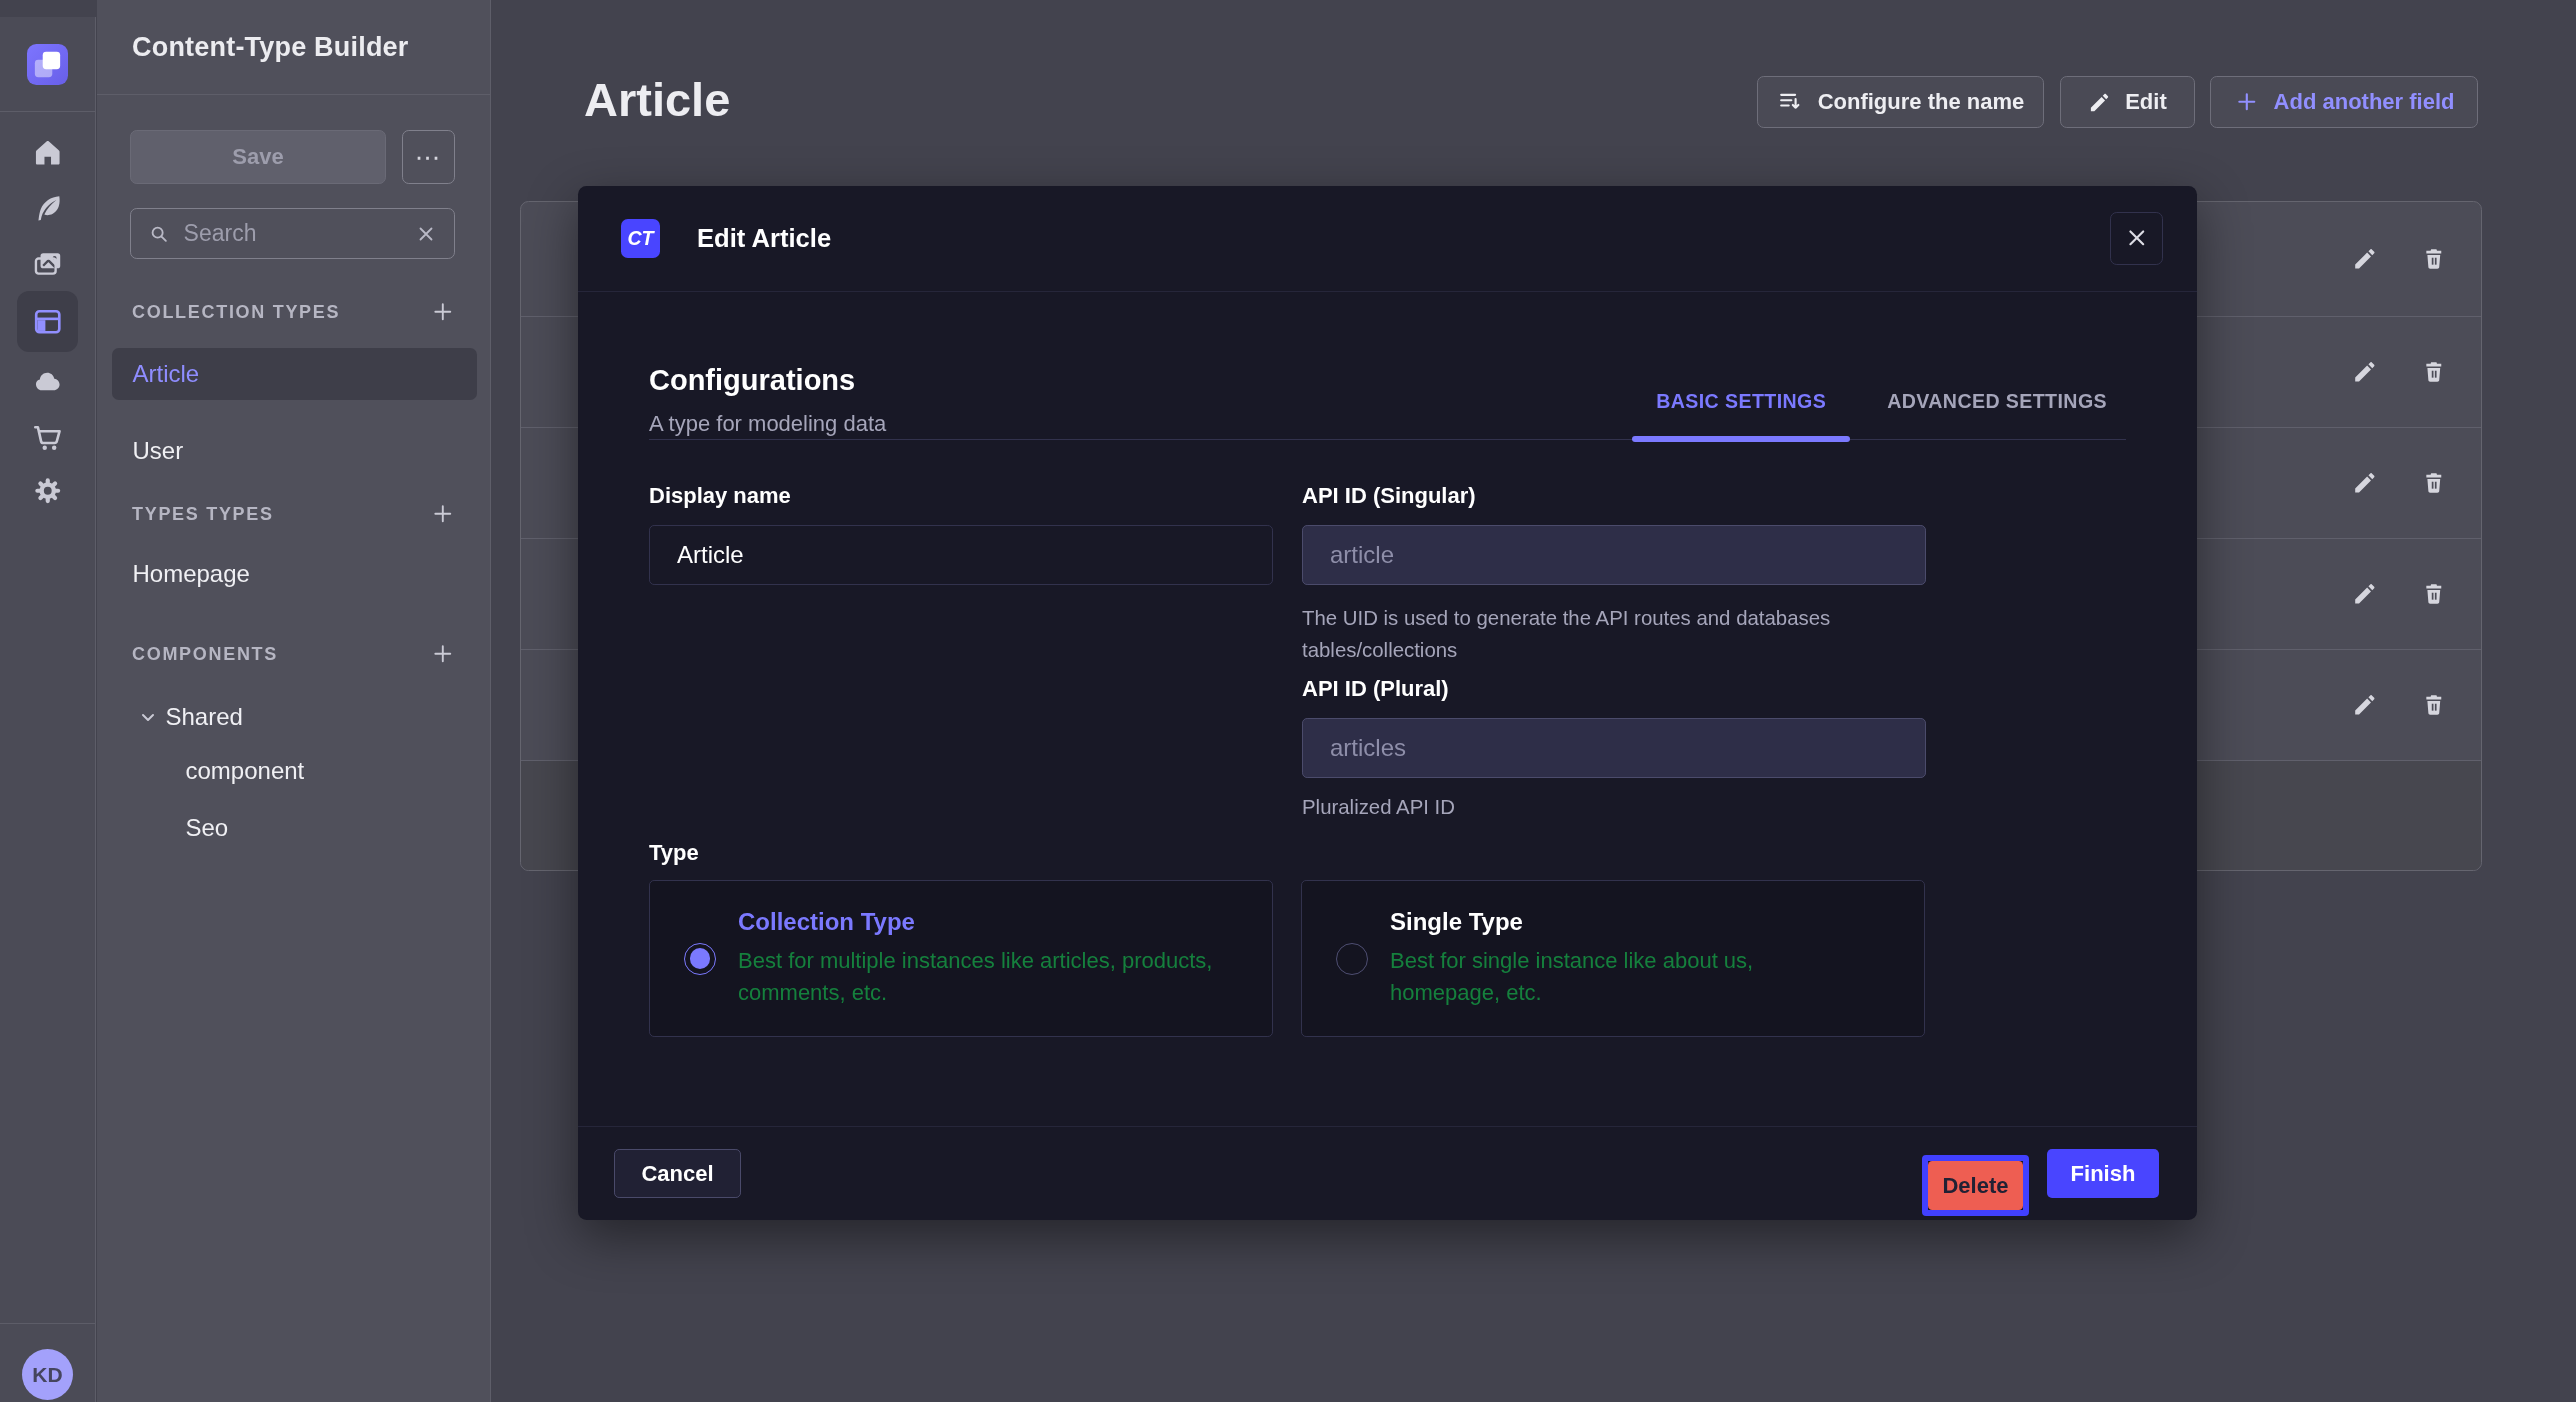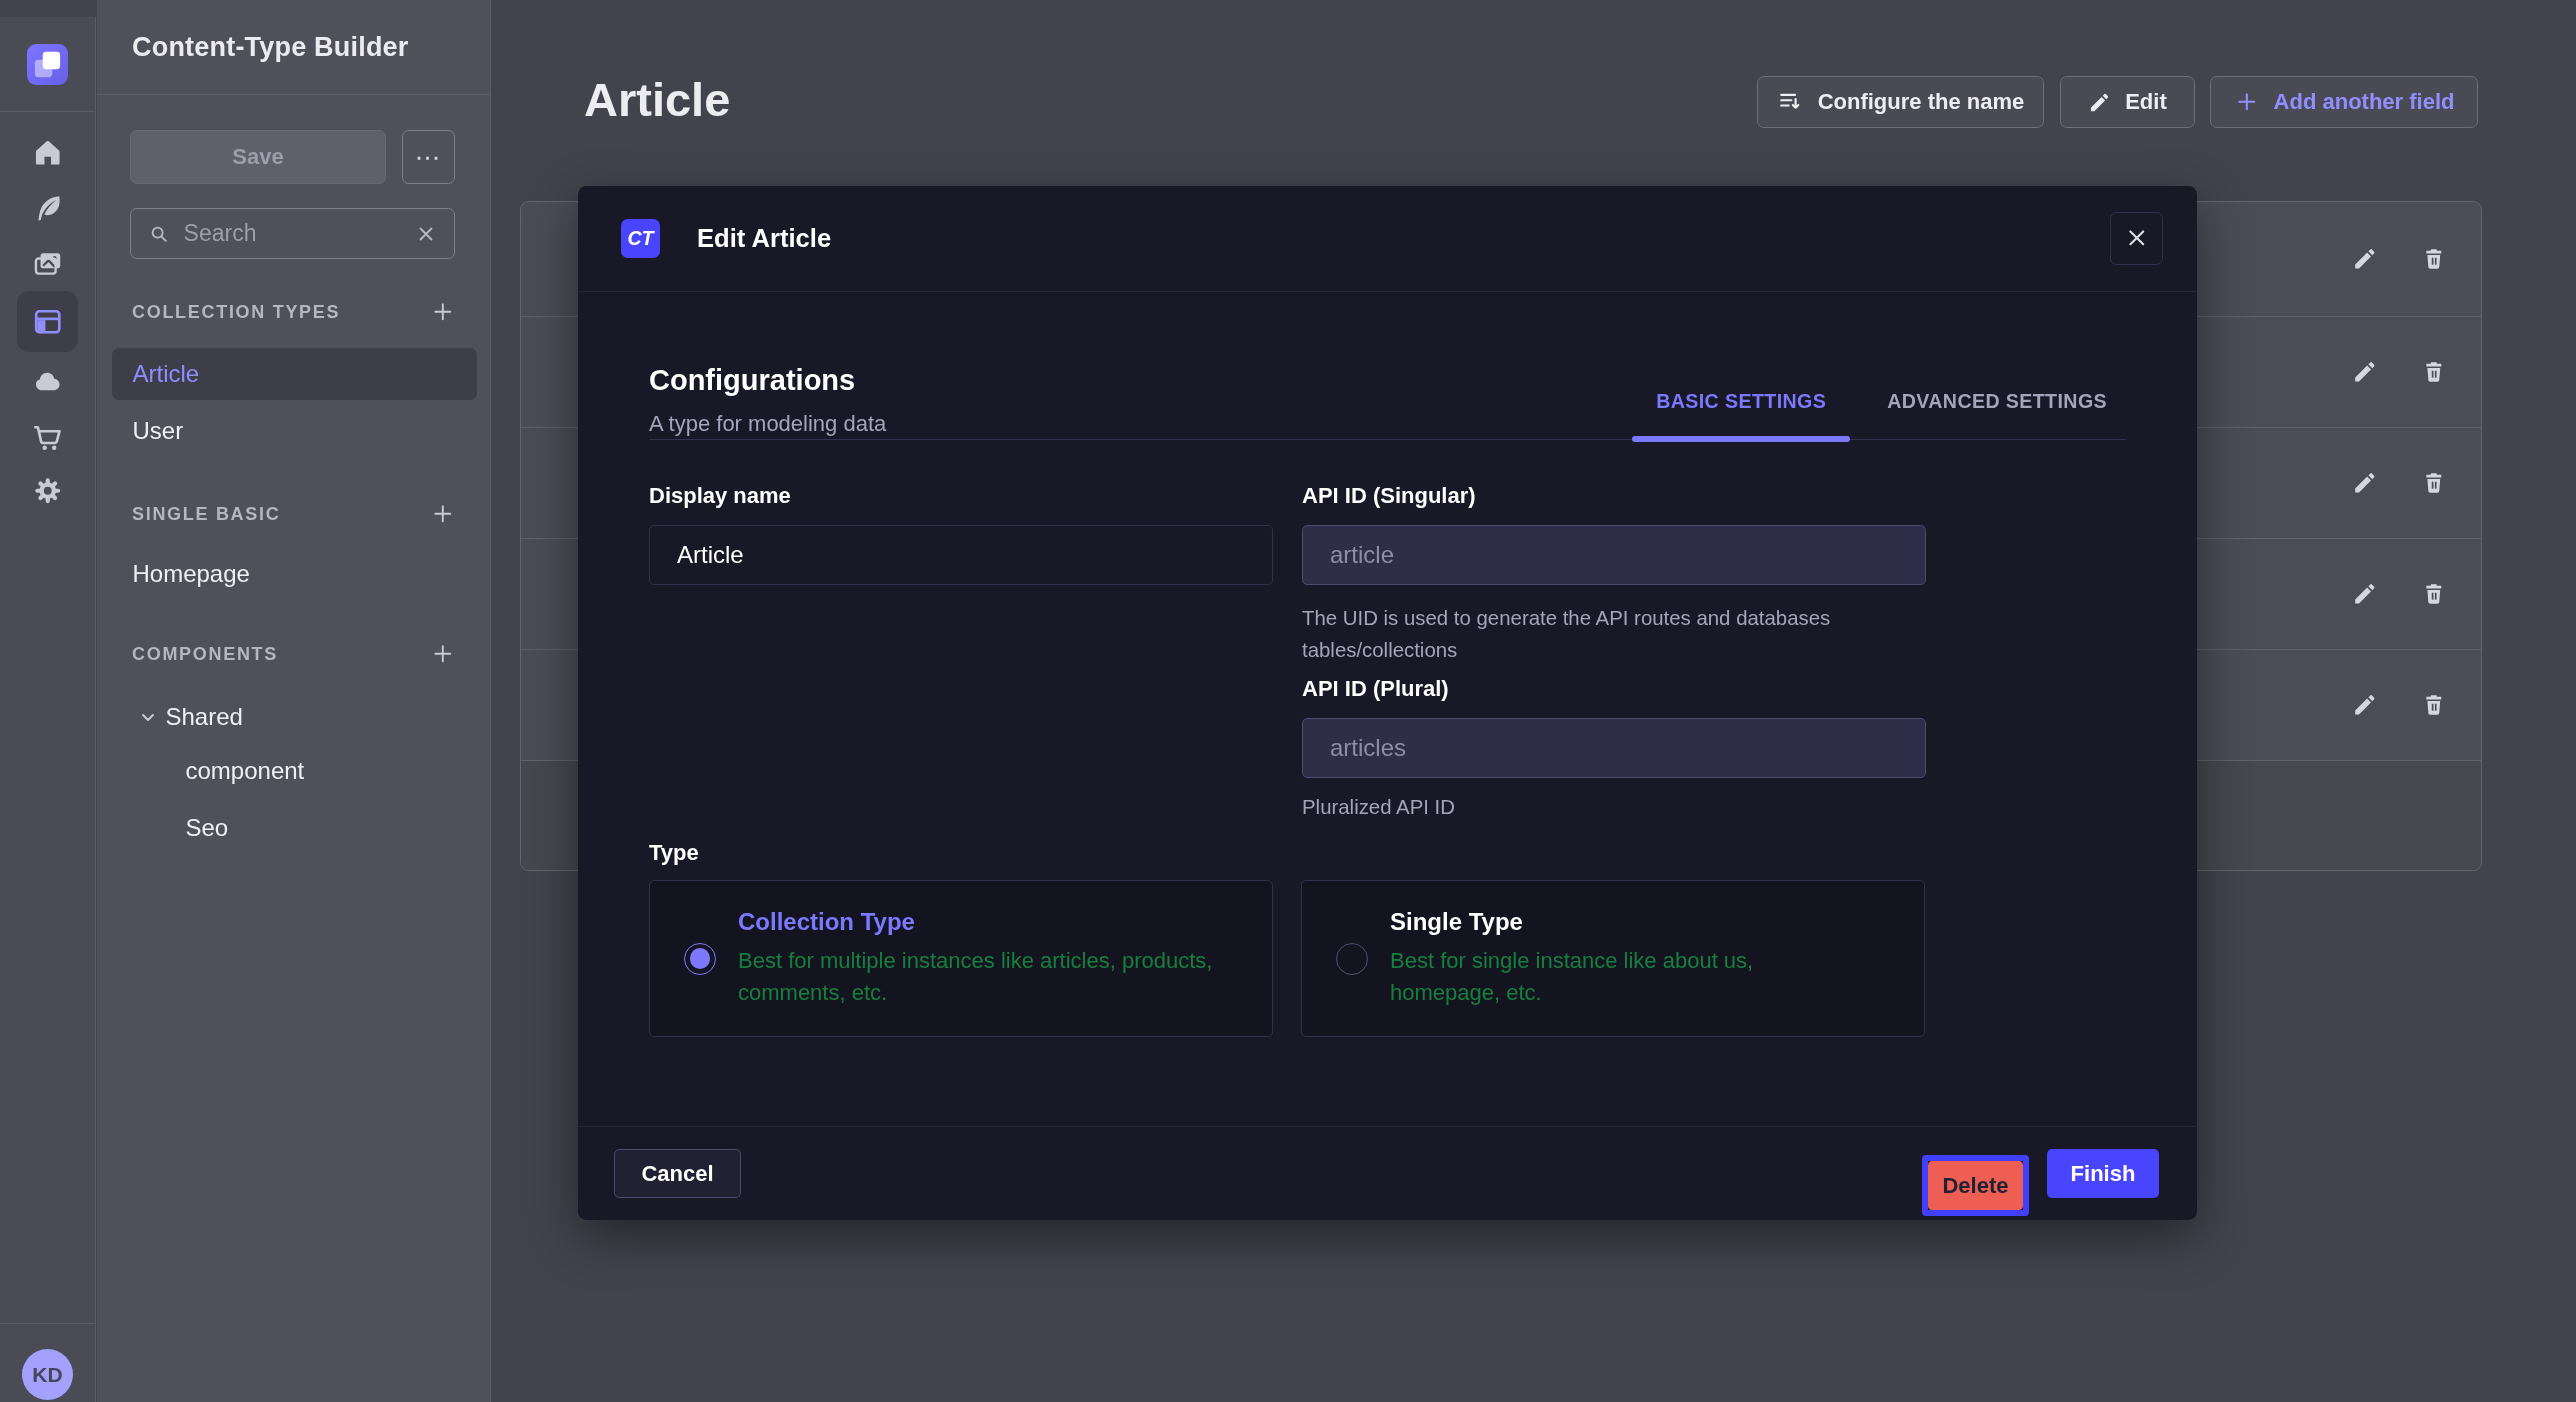--- a/index.html
+++ b/index.html
@@ -176,26 +176,26 @@
 
     <div class="section-header" style="top:295px">
       <span class="sec-label">COLLECTION TYPES</span>
       <svg width="25.6" height="25.6" viewBox="0 0 24 24">
           <path d="M12 5v14M5 12h14" stroke="currentColor" stroke-width="1.8" stroke-linecap="round"></path>
         </svg>
     </div>
     <div class="side-item active" style="top:348px">
         <span>Article</span>
       </div>
-    <div class="side-item" style="top:405px">
+    <div class="side-item" style="top:425px">
         <span>User</span>
       </div>
 
     <div class="section-header" style="top:497px">
-      <span class="sec-label">SINGLE BASIC</span>
+      <span class="sec-label">TYPES TYPES</span>
       <svg width="25.6" height="25.6" viewBox="0 0 24 24">
           <path d="M12 5v14M5 12h14" stroke="currentColor" stroke-width="1.8" stroke-linecap="round"></path>
         </svg>
     </div>
     <div class="side-item" style="top:548px">
         <span>Homepage</span>
       </div>
 
     <div class="section-header" style="top:637px">
       <span class="sec-label">COMPONENTS</span>

